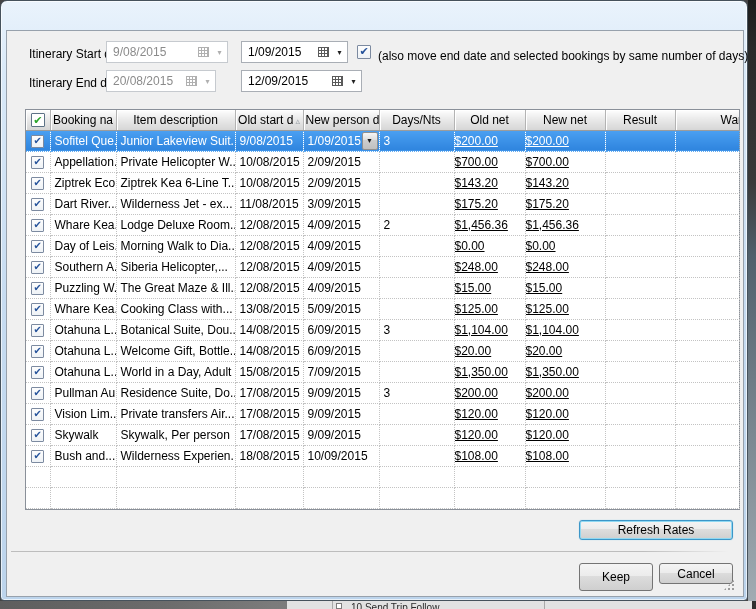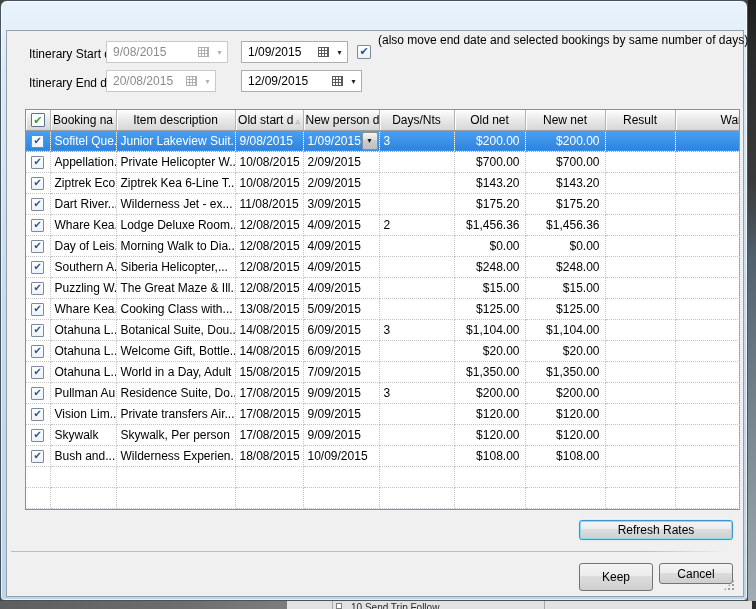--- a/index.html
+++ b/index.html
@@ -59,21 +59,21 @@
   thead th{height:20px;padding:0 2px;font-weight:normal;color:#000;text-align:center;overflow:hidden;white-space:nowrap;
     background:linear-gradient(#fefefe,#ececec 40%,#d6d6d6 100%);
     border-right:1px solid #b3b3b3;border-bottom:1px solid #9c9c9c;
     box-shadow:inset 1px 1px 0 #ffffff;position:relative;}
   thead th:last-child{border-right:none;padding-left:45px;}
   .sortglyph{font-size:9px;color:#9aa1a8;margin-left:2px;}
   tbody tr{height:21px;}
   tbody td{padding:0;border-right:1px dotted #c3c3c3;border-bottom:1px dotted #c3c3c3;
     overflow:hidden;white-space:nowrap;color:#000;}
   tbody td.c-text{padding-left:4px;}
-  tbody td.c-money{text-align:right;padding-right:5px;}
+  tbody td.c-money{padding-right:5px;text-decoration:underline;}
   tbody td.c-check{text-align:center;}
   .rowcb{width:13px;height:13px;display:inline-flex;align-items:center;justify-content:center;
     background:linear-gradient(#fdfdfd,#eef2f6);border:1px solid #7c8aa0;border-radius:1px;
     vertical-align:middle;}
   .rowcb .tick{color:#26539b;font-size:10px;line-height:1;}
   .hdrcb{width:14px;height:14px;display:inline-flex;align-items:center;justify-content:center;
     background:#fff;border:1px solid #5d7286;border-radius:1px;vertical-align:middle;}
   .hdrcb .tick{color:#2ba52b;font-size:11px;line-height:1;}
   tr.sel td{background:linear-gradient(#4ba0f2,#2e84de);color:#fff;border-color:#66aef0;}
   td.c-newstart{position:relative;}
@@ -126,21 +126,21 @@
       <span class="pval">1/09/2015</span>
       <span class="pcalwrap">
           <span class="calglyph"></span>
         </span>
       <span class="parr">▾</span>
     </div>
 
     <span class="cbx" style="left:356px;top:44px">
       <span class="tick">✔</span>
     </span>
-    <label class="flabel" style="left:377px;top:32px">(also move end date and selected bookings by same number of days)</label>
+    <label class="flabel" style="left:377px;top:48px">(also move end date and selected bookings by same number of days)</label>
 
     <label class="flabel" style="left:28px;top:75px">Itinerary End date</label>
     <div class="picker dis" style="left:105px;top:69px;width:110px">
       <span class="pval">20/08/2015</span>
       <span class="pcalwrap">
           <span class="calglyph"></span>
         </span>
       <span class="parr">▾</span>
     </div>
     <div class="picker" style="left:240px;top:69px;width:121px">

